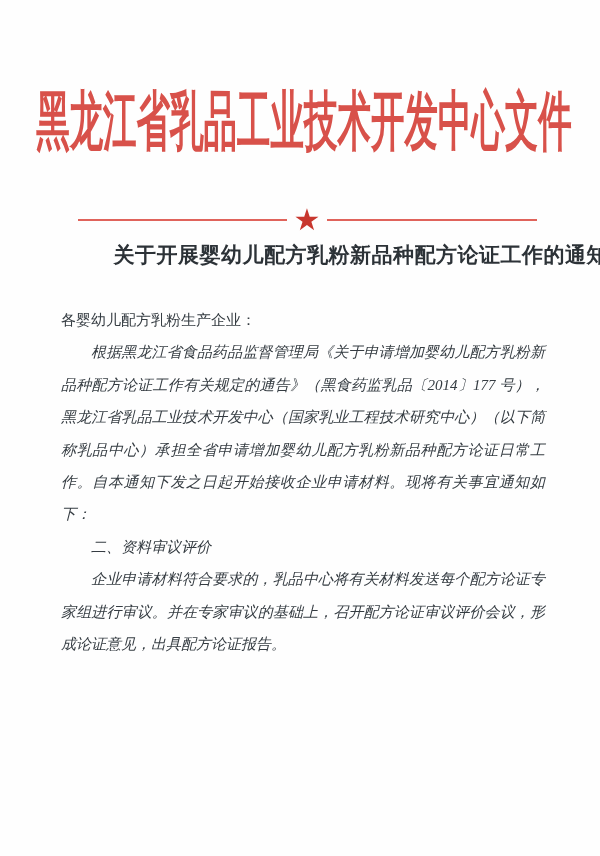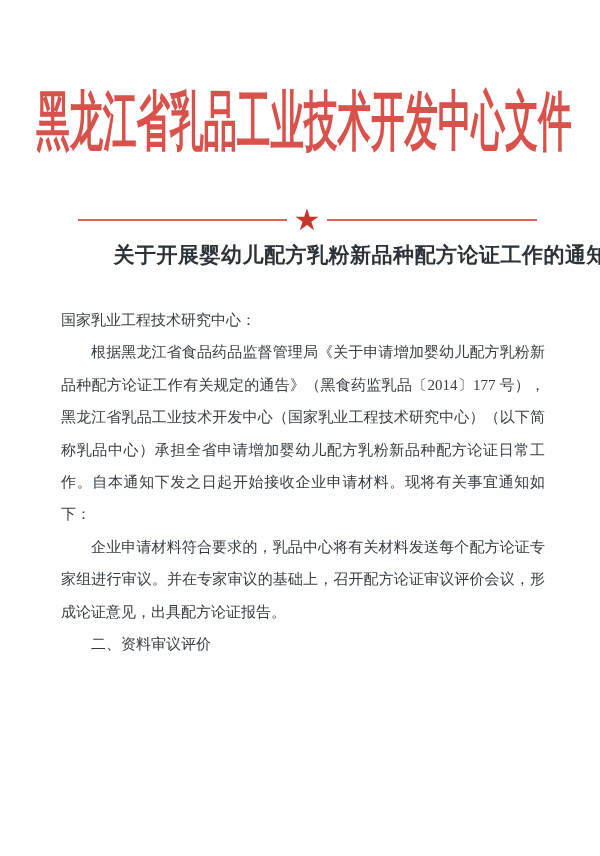--- a/index.html
+++ b/index.html
@@ -62,35 +62,35 @@
   .body-block {
     position: absolute;
     top: 304px; left: 61px;
     width: 484px;
     font-size: 15px;
     line-height: 32.4px;
     color: #353c42;
     text-align: justify;
   }
   .body-block p { margin: 0; }
-  .para { text-indent: 2em; }
+  .para { text-indent: 2em; font-style: italic; }
 </style>
 </head>
 <body>
 
 <div class="page">
 
   <div class="letterhead">黑龙江省乳品工业技术开发中心文件</div>
 
   <div class="divider"></div>
 
   <div class="star">★</div>
 
   <h1 class="notice-title">关于开展婴幼儿配方乳粉新品种配方论证工作的通知</h1>
 
   <div class="body-block">
-    <p class="salutation">国家乳业工程技术研究中心：</p>
+    <p class="salutation">各婴幼儿配方乳粉生产企业：</p>
     <p class="para">根据黑龙江省食品药品监督管理局《关于申请增加婴幼儿配方乳粉新品种配方论证工作有关规定的通告》（黑食药监乳品〔2014〕177 号），黑龙江省乳品工业技术开发中心（国家乳业工程技术研究中心）（以下简称乳品中心）承担全省申请增加婴幼儿配方乳粉新品种配方论证日常工作。自本通知下发之日起开始接收企业申请材料。现将有关事宜通知如下：</p>
+    <p class="para">二、资料审议评价</p>
     <p class="para">企业申请材料符合要求的，乳品中心将有关材料发送每个配方论证专家组进行审议。并在专家审议的基础上，召开配方论证审议评价会议，形成论证意见，出具配方论证报告。</p>
-    <p class="para">二、资料审议评价</p>
   </div>
 
 </div>
 
 </body></html>

